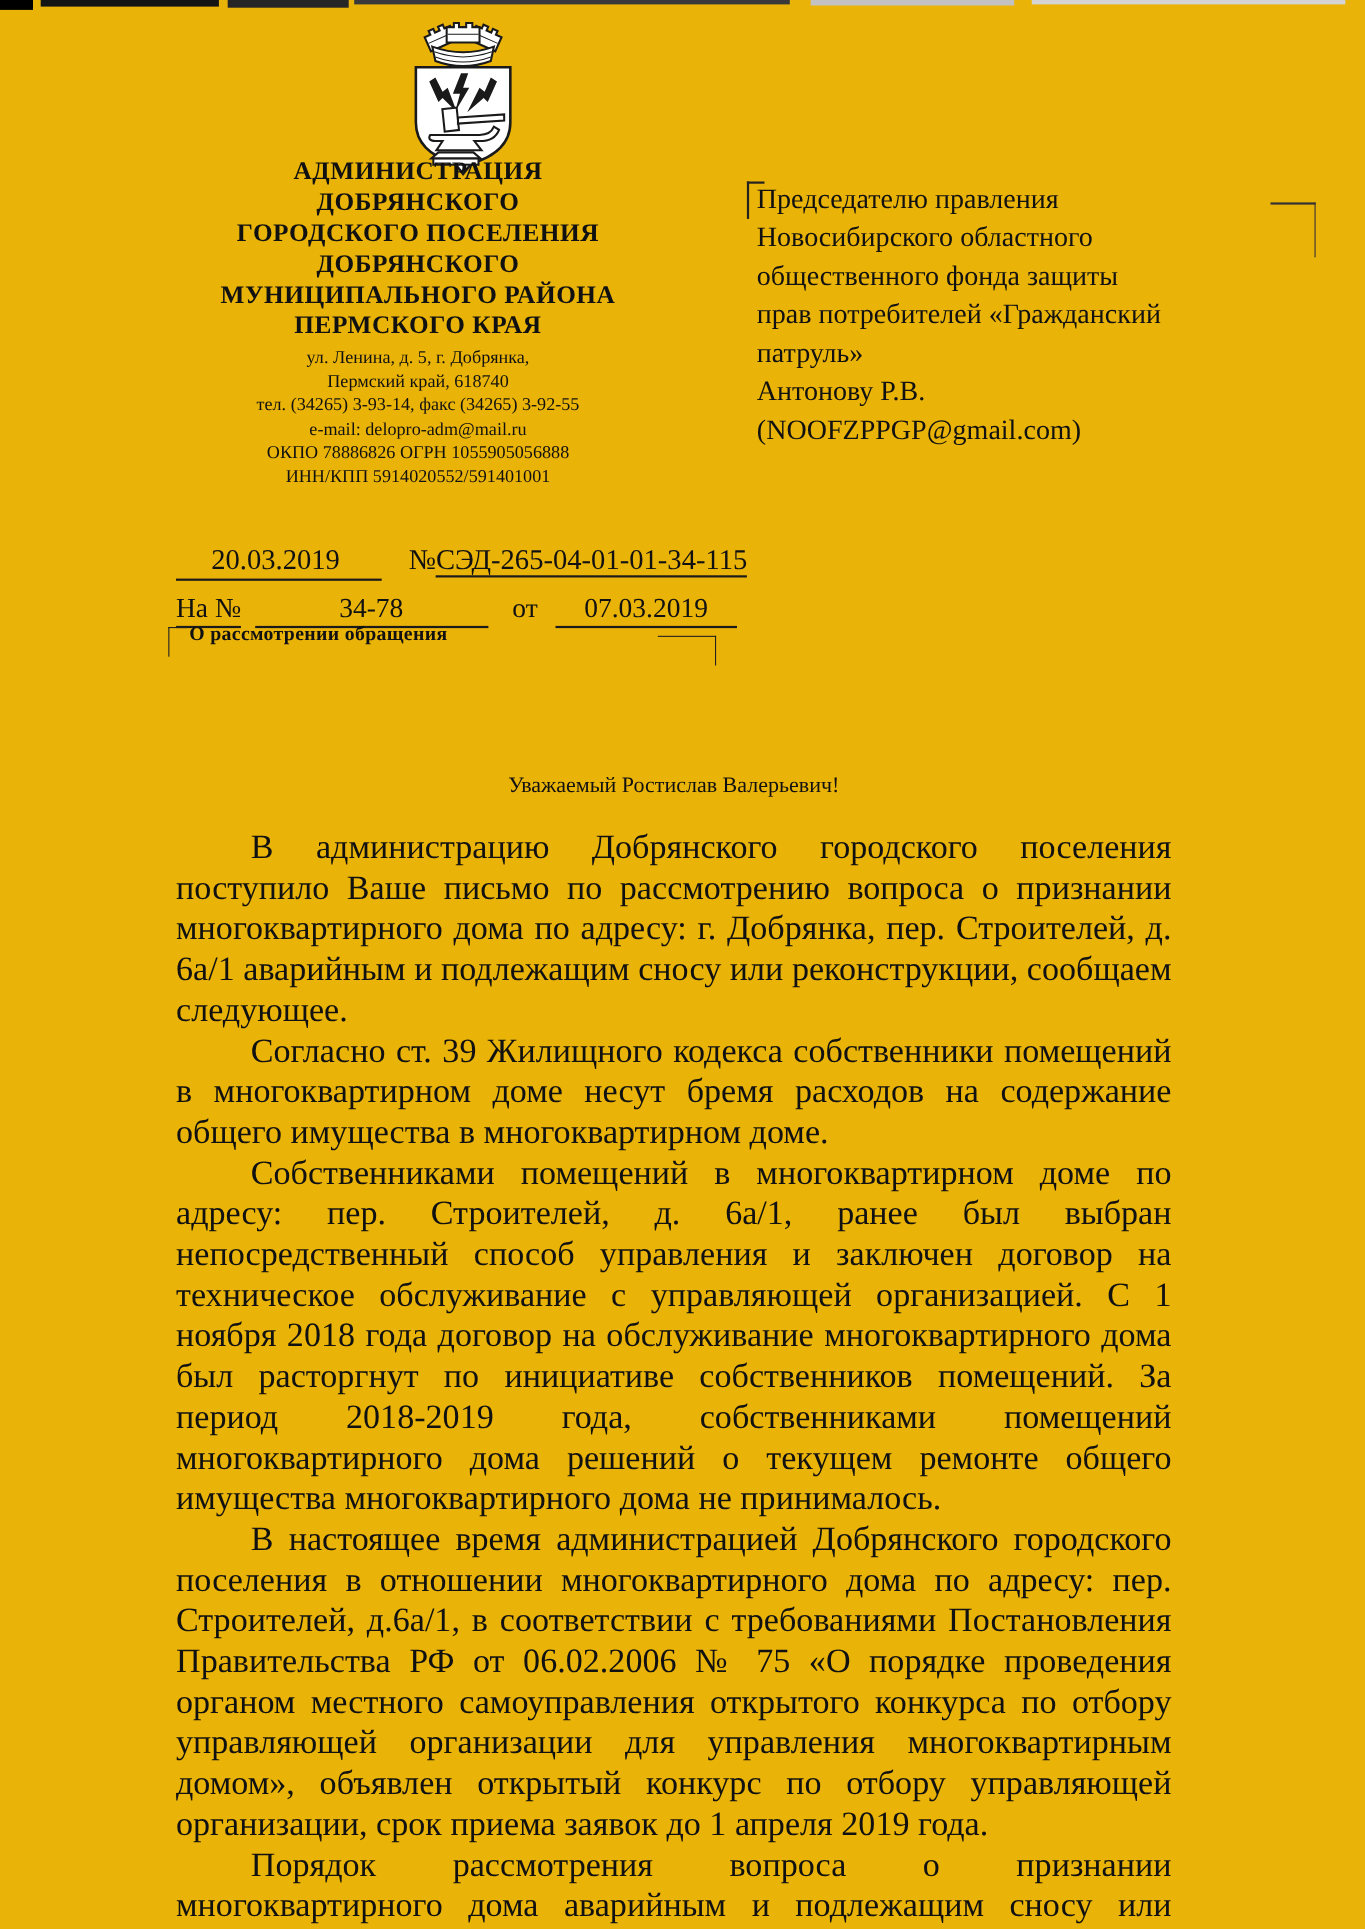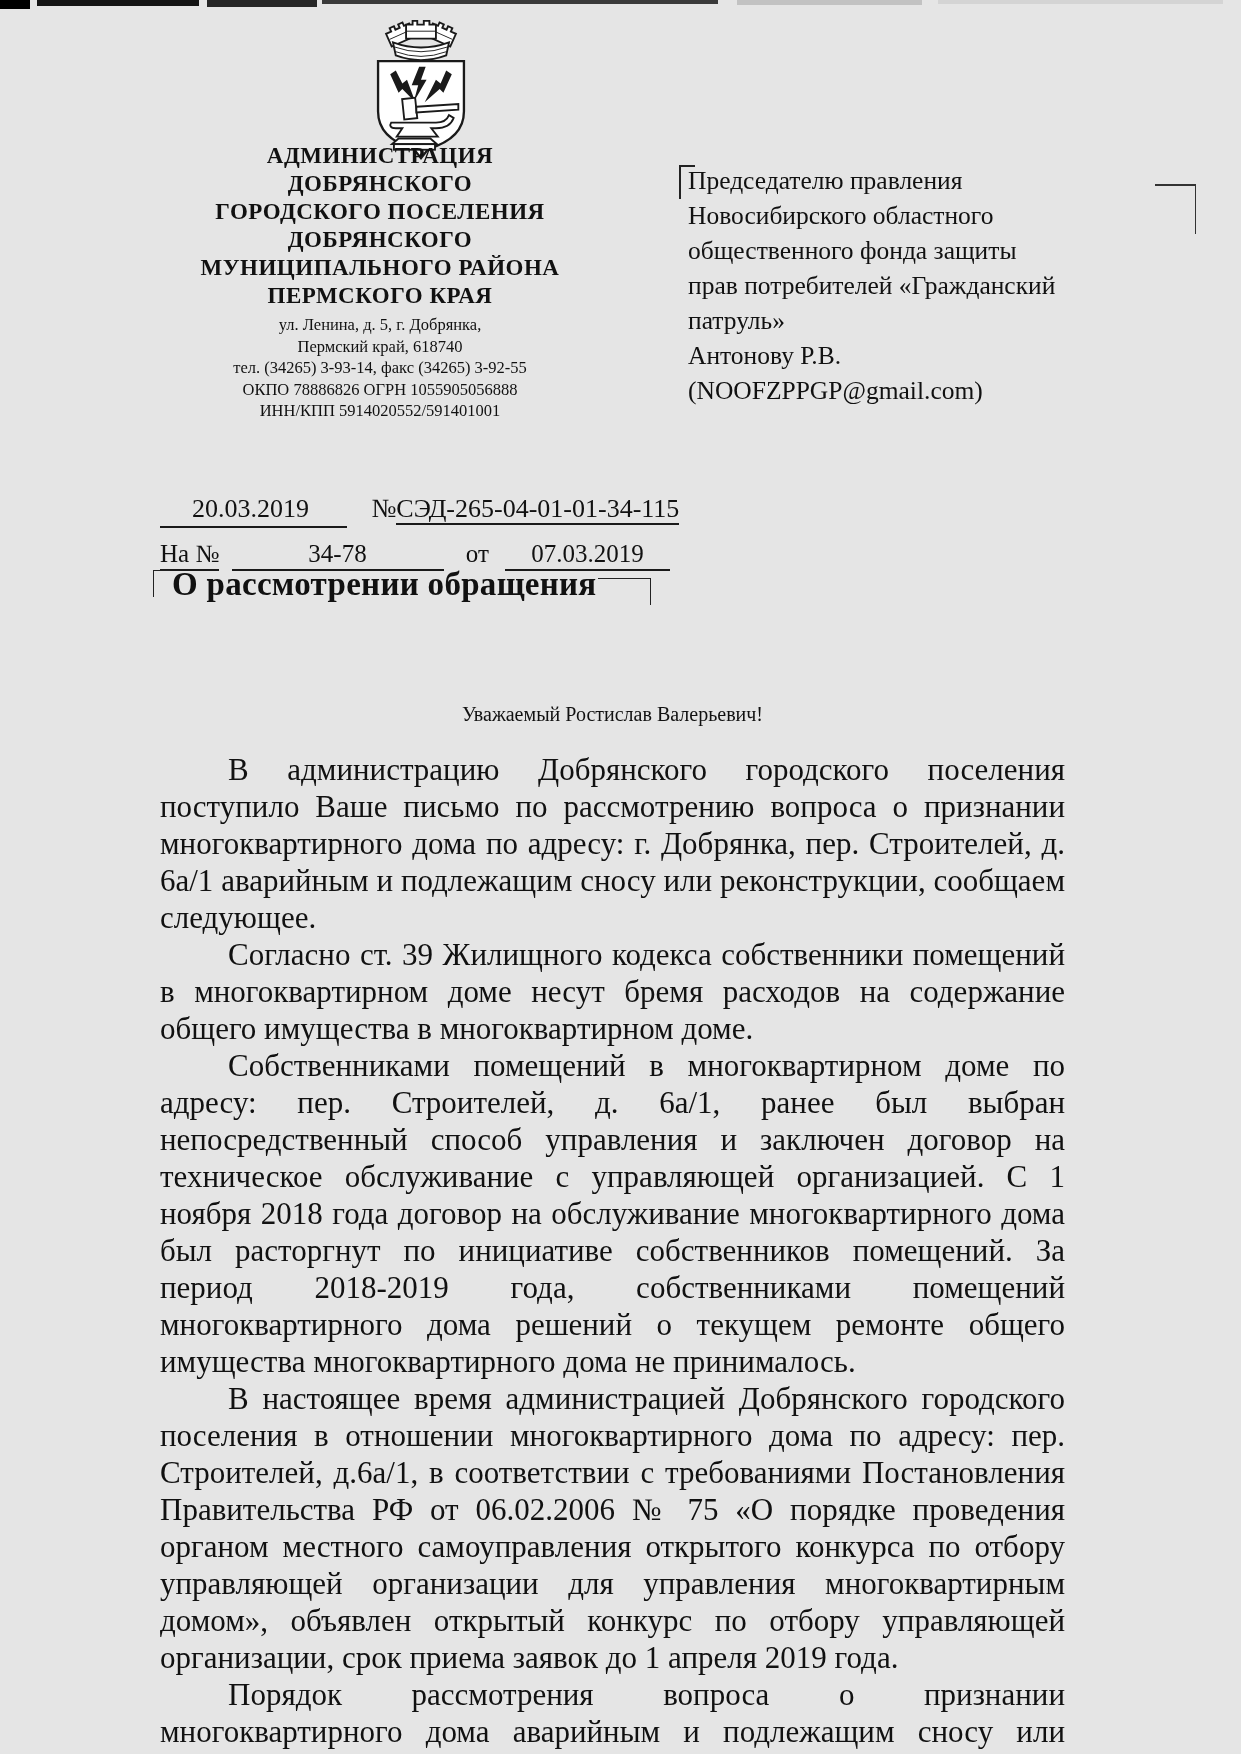--- a/index.html
+++ b/index.html
@@ -1,19 +1,19 @@
 <!DOCTYPE html>
 <html><head>
 <meta charset="utf-8">
 <style>
   html,body{margin:0;padding:0;background:#888;}
   .page{
     position:relative;
     width:1241px;height:1754px;
-    background:#e5e5e5;
+    background:#eab308;
     font-family:"Liberation Serif","DejaVu Serif",serif;
     color:#111;
     overflow:hidden;
   }
   
   .artifact{position:absolute;background:#000;}
   .a1{left:0;top:0;width:30px;height:9px;}
   .a2{left:37px;top:0;width:162px;height:6px;background:#141414;}
   .a3{left:207px;top:0;width:110px;height:7px;background:#262626;}
   .a4{left:322px;top:0;width:396px;height:4px;background:#3a3a3a;}
@@ -41,21 +41,21 @@
   .refline{position:absolute;left:160px;top:494px;font-size:26px;white-space:nowrap;}
   .u{border-bottom:2px solid #1a1a1a;}
   .ref-date{display:inline-block;padding:0 38px 2px 32px;}
   .ref-no{display:inline-block;margin-left:18px;padding:0 2px 2px 0;}
   .ref-no .nosign{border-bottom:none;}
   .replyline{position:absolute;left:160px;top:540px;font-size:25px;white-space:nowrap;}
   .reply-label{display:inline-block;border-bottom:2px solid #1a1a1a;padding-bottom:1px;}
   .reply-num{display:inline-block;width:212px;text-align:center;padding-bottom:1px;margin-left:6px;}
   .reply-from{margin:0 10px 0 16px;}
   .reply-date{display:inline-block;padding:0 26px 1px 26px;}
-  .subject{position:absolute;left:172px;top:566px;font-size:33px;font-weight:bold;letter-spacing:.3px;}
+  .subject{position:absolute;left:172px;top:566px;font-size:18px;font-weight:bold;letter-spacing:.3px;}
 
   
   .salutation{position:absolute;left:160px;top:703px;width:905px;text-align:center;font-size:20px;}
   .body-text{position:absolute;left:160px;top:751px;width:905px;font-size:31px;line-height:37px;}
   .body-text p{margin:0;text-indent:68px;text-align:justify;}
 </style>
 </head>
 <body>
 
 <div class="page">
@@ -108,20 +108,21 @@
         <div class="org-line">ДОБРЯНСКОГО</div>
         <div class="org-line">ГОРОДСКОГО ПОСЕЛЕНИЯ</div>
         <div class="org-line">ДОБРЯНСКОГО</div>
         <div class="org-line">МУНИЦИПАЛЬНОГО РАЙОНА</div>
         <div class="org-line">ПЕРМСКОГО КРАЯ</div>
       </div>
     <div class="addr">
         <div class="addr-line">ул. Ленина, д. 5, г. Добрянка,</div>
         <div class="addr-line">Пермский край, 618740</div>
         <div class="addr-line">тел. (34265) 3-93-14, факс (34265) 3-92-55</div>
+        <div class="addr-line">e-mail: delopro-adm@mail.ru</div>
         <div class="addr-line">ОКПО 78886826 ОГРН 1055905056888</div>
         <div class="addr-line">ИНН/КПП 5914020552/591401001</div>
       </div>
   </div>
 
   <div class="corner c-rec-left"></div>
   <div class="corner c-rec-right"></div>
 
   <div class="recipient">
       <div>Председателю правления</div>

